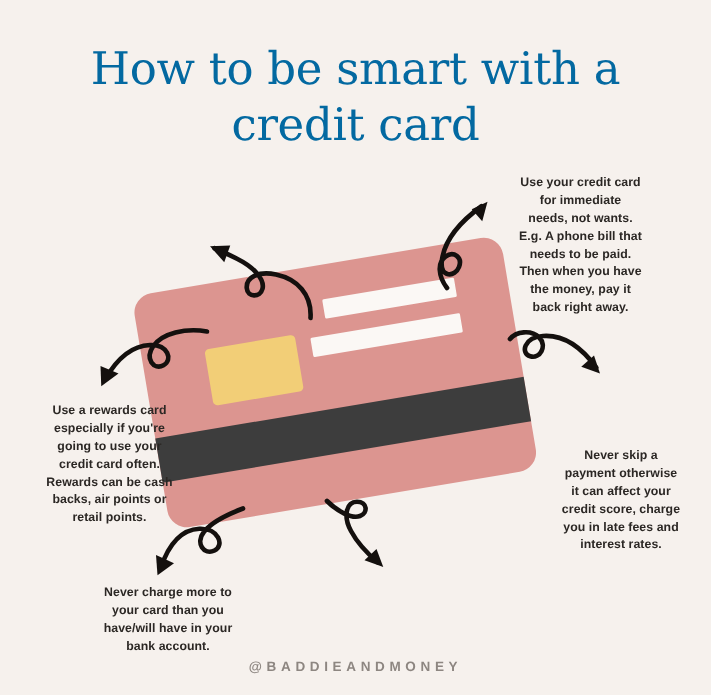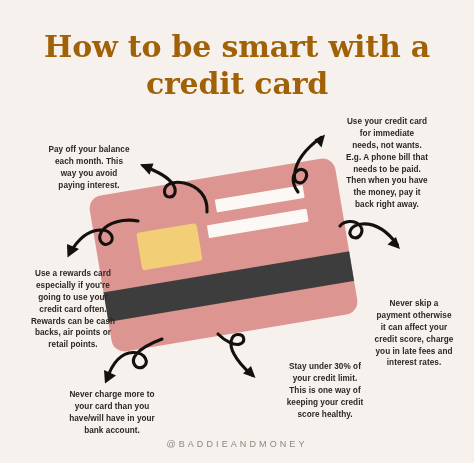--- a/index.html
+++ b/index.html
@@ -25,23 +25,23 @@
   
   .title {
     position: absolute;
     left: 0;
     top: 28px;
     width: 474px;
     text-align: center;
     font-family: "DejaVu Serif", "Liberation Serif", serif;
     font-size: 30px;
     line-height: 1.24;
-    color: #a16207;
+    color: #0369a1;
     letter-spacing: -0.2px;
-    font-weight: 700;
+    font-weight: 400;
     padding: 0 42px;
     box-sizing: border-box;
   }
 
   
   .tip {
     position: absolute;
     text-align: center;
     font-family: "Liberation Sans", sans-serif;
     font-size: 8.2px;
@@ -119,21 +119,21 @@
   .handle {
     position: absolute;
     left: 0;
     bottom: 14px;
     width: 474px;
     text-align: center;
     font-family: "Liberation Sans", sans-serif;
     font-size: 9px;
     letter-spacing: 3.1px;
     color: #8d8681;
-    font-weight: 400;
+    font-weight: 700;
   }
 </style>
 </head>
 <body>
 
 <div id="canvas">
 
   <div class="title">How to be smart with a
 credit card</div>
 
@@ -181,24 +181,20 @@
     </svg>
   </div>
 
   <div class="arrow arrow-bot-center">
     <svg width="62" height="62" viewBox="0 0 62 62">
       <path d="M6 2 C13 9, 22.5 14, 28 12 C33.5 10, 33 2.5, 26 2.5 C19 2.5, 16.5 12, 22 22 C26.5 30.5, 33.5 37.5, 40 43" fill="none" stroke="#14100e" stroke-width="3.1" stroke-linecap="round"></path>
       <polygon points="43.5,46 31,41.5 39,34" fill="#14100e"></polygon>
     </svg>
   </div>
 
-  <div class="tip tip-pay-off">Pay off your balance
-each month. This
-way you avoid
-paying interest.</div>
 
   <div class="tip tip-immediate">Use your credit card
 for immediate
 needs, not wants.
 E.g. A phone bill that
 needs to be paid.
 Then when you have
 the money, pay it
 back right away.</div>
 
@@ -210,25 +206,20 @@
 backs, air points or
 retail points.</div>
 
   <div class="tip tip-never-skip">Never skip a
 payment otherwise
 it can affect your
 credit score, charge
 you in late fees and
 interest rates.</div>
 
-  <div class="tip tip-under-30">Stay under 30% of
-your credit limit.
-This is one way of
-keeping your credit
-score healthy.</div>
 
   <div class="tip tip-never-charge">Never charge more to
 your card than you
 have/will have in your
 bank account.</div>
 
   <div class="handle">@BADDIEANDMONEY</div>
 
 </div>
 

